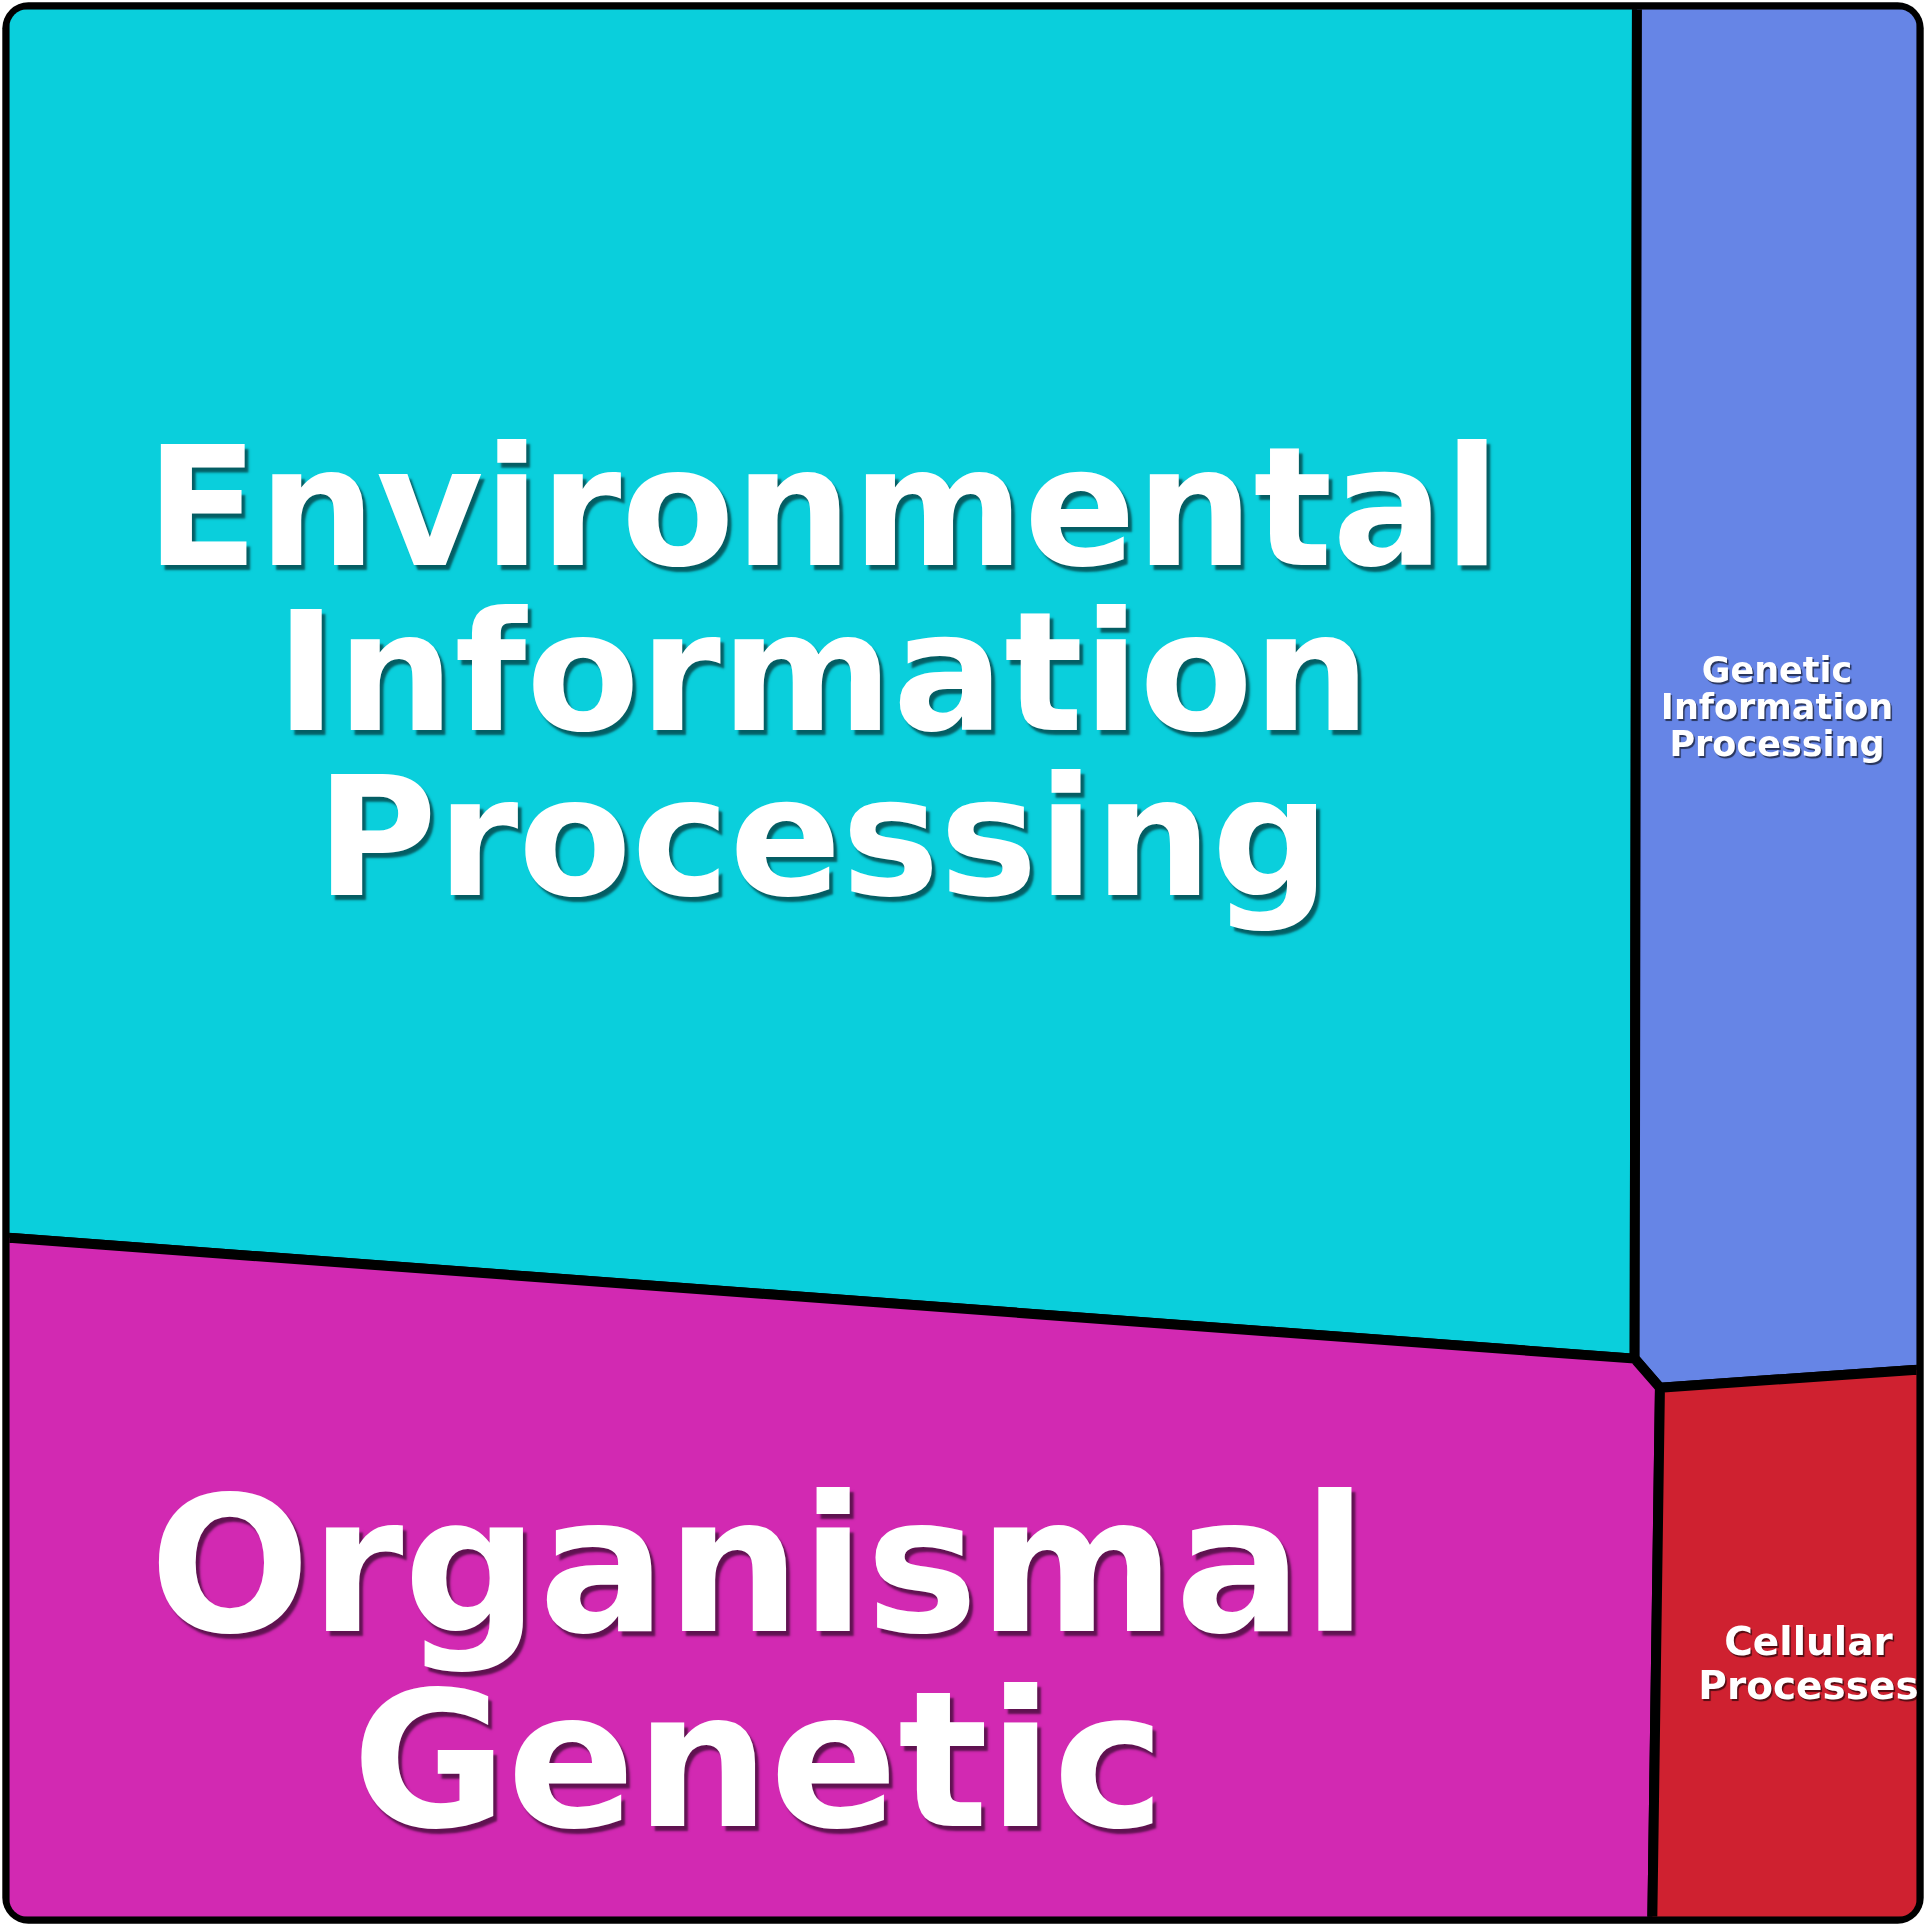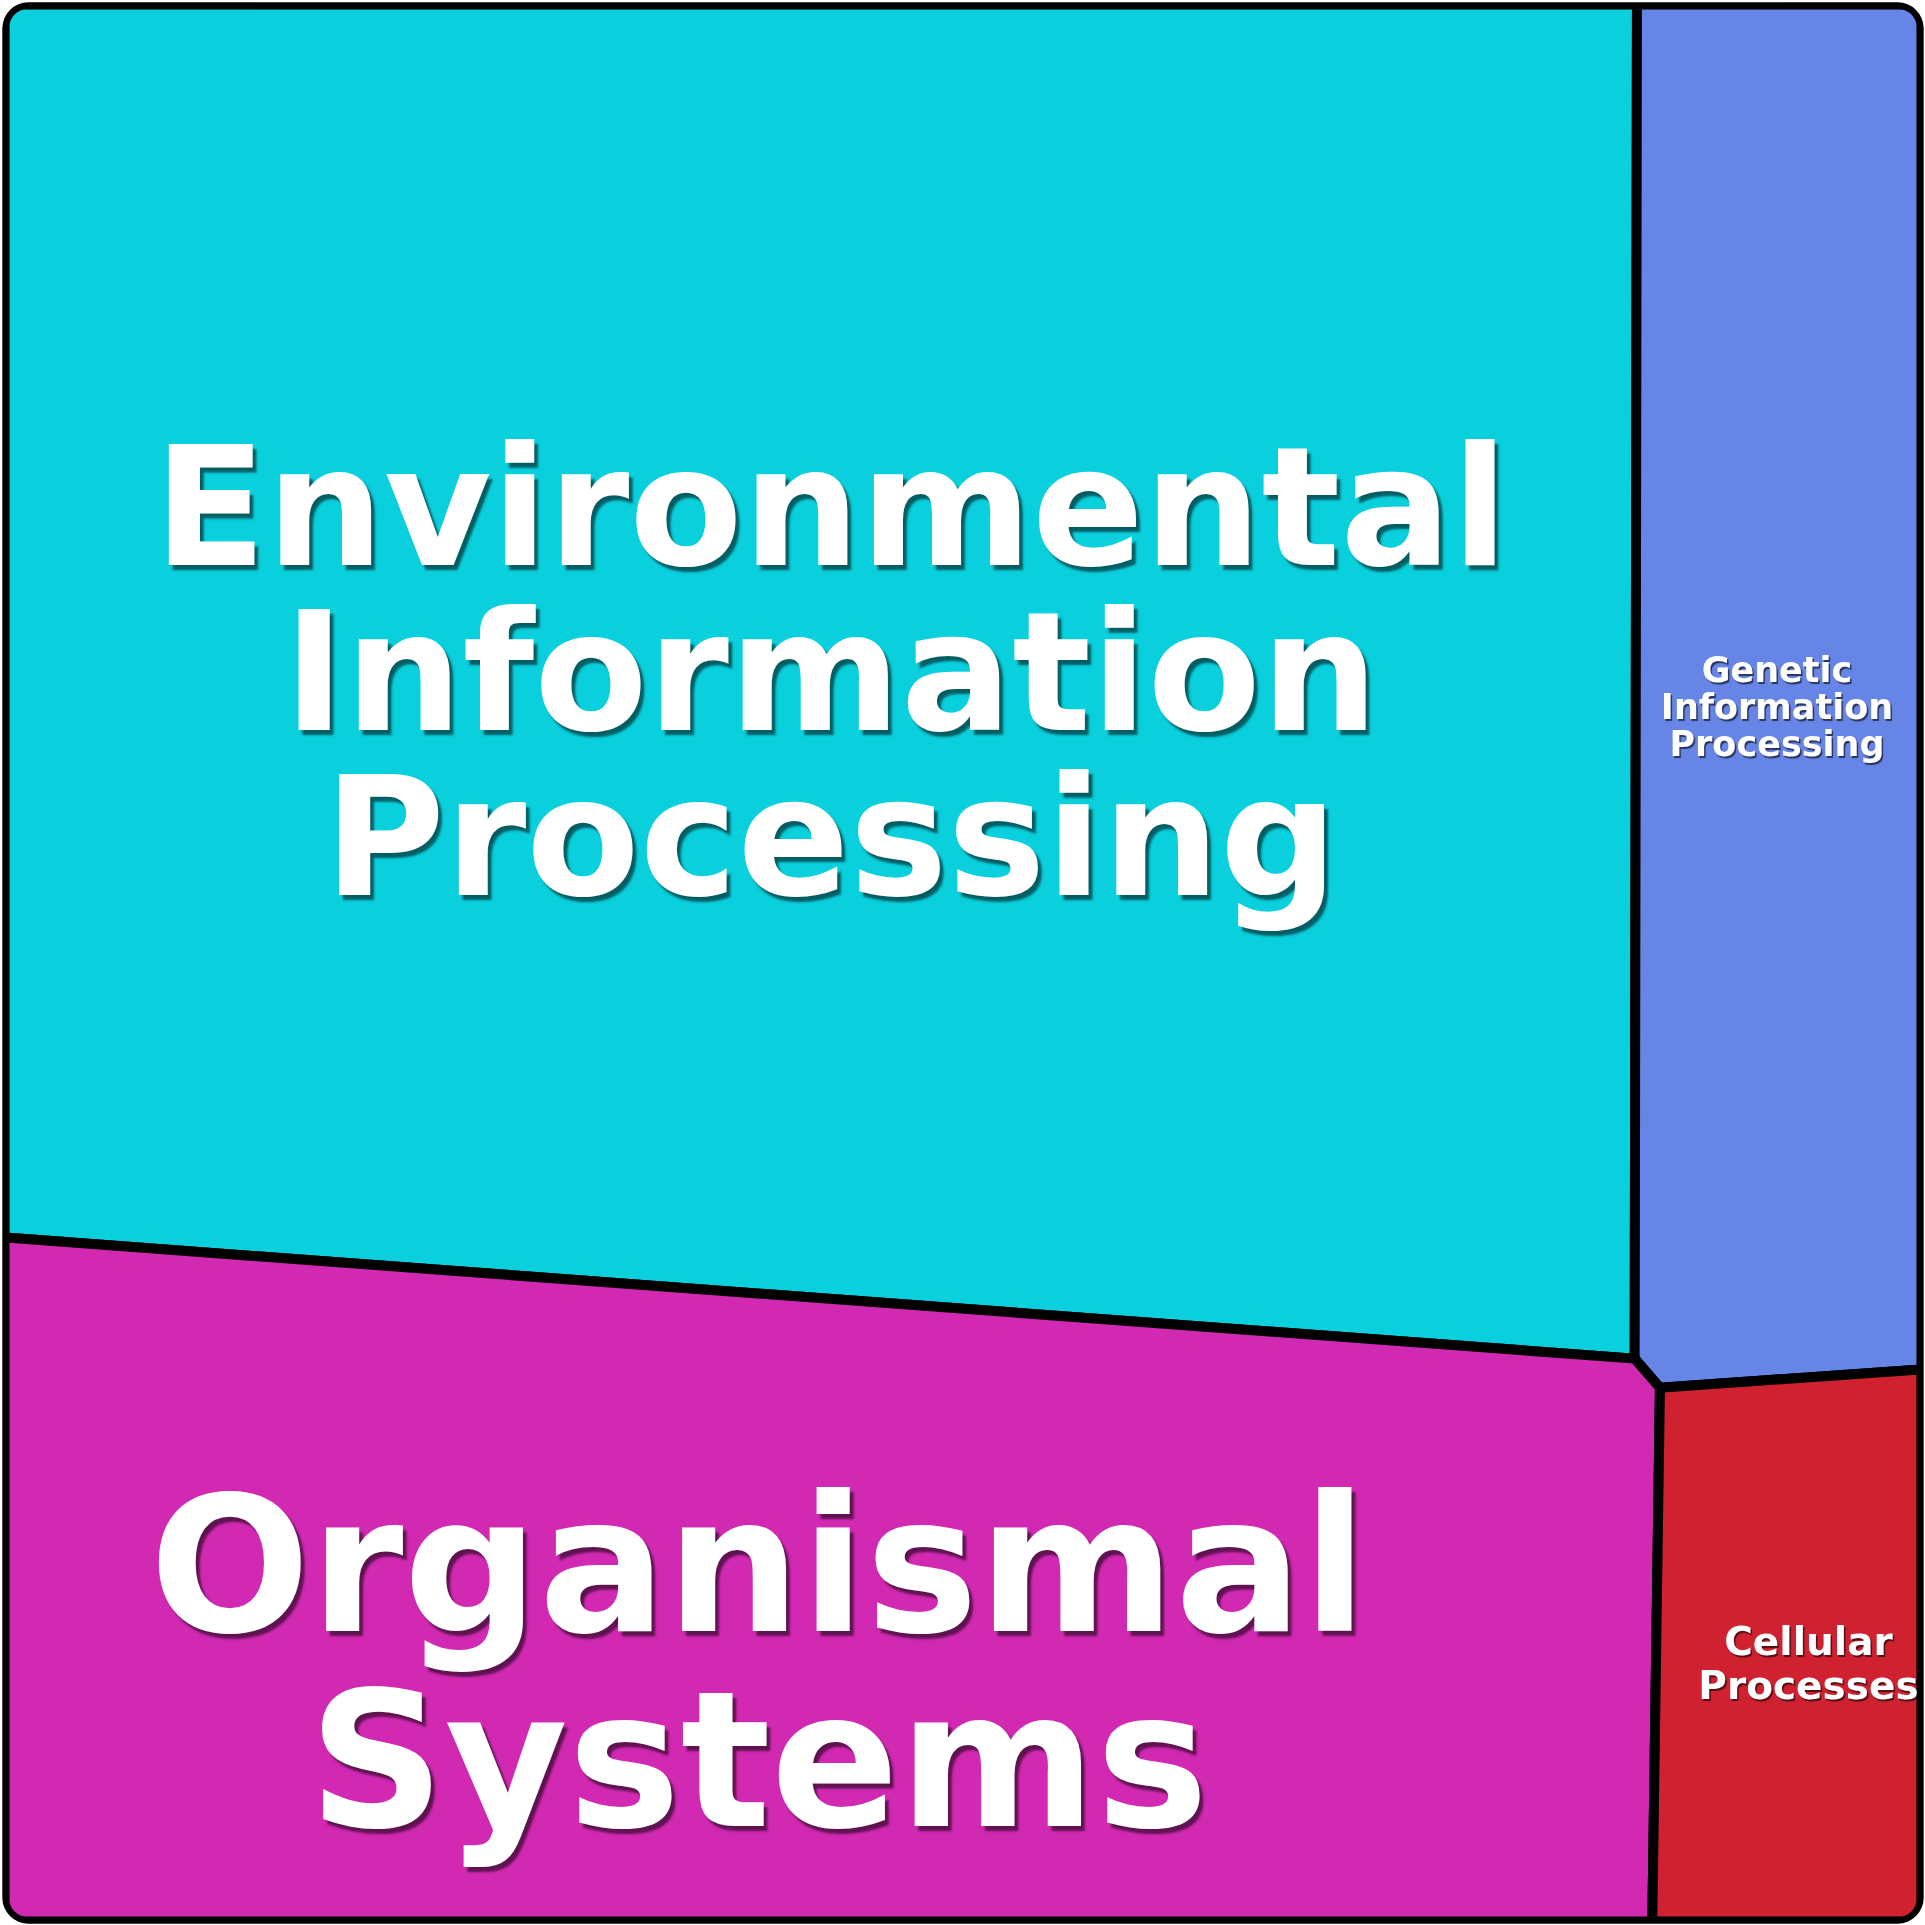--- a/index.html
+++ b/index.html
@@ -30,21 +30,21 @@
     pointer-events: none;
   }
   .cell-label.big {
     text-shadow: 3.8px 4.6px 2.3px rgba(0,0,0,0.55);
   }
   .cell-label.small {
     text-shadow: 1.5px 2.3px 0.8px rgba(0,0,0,0.60);
     margin-top: 8px;
   }
   #env-label {
-    left: 12px;
+    left: 4px;
     top: 426px;
     width: 1638px;
     font-size: 165px;
     line-height: 1.0;
   }
   #org-label {
     left: 0px;
     top: 1469px;
     width: 1517px;
     font-size: 189px;
@@ -89,21 +89,21 @@
 
       <polygon points="2165,1810 2506,1786 2506,2506 2155,2506" fill="#CF2130"></polygon>
     </g>
   </svg>
 
   <div id="env-label" class="cell-label big">Environmental
 Information
 Processing</div>
 
   <div id="org-label" class="cell-label big">Organismal
-Systems</div>
+Genetic</div>
 
   <div id="gen-label" class="cell-label small">Genetic
 Information
 Processing</div>
 
   <div id="cel-label" class="cell-label small">Cellular
 Processes</div>
 
 </div>
 

